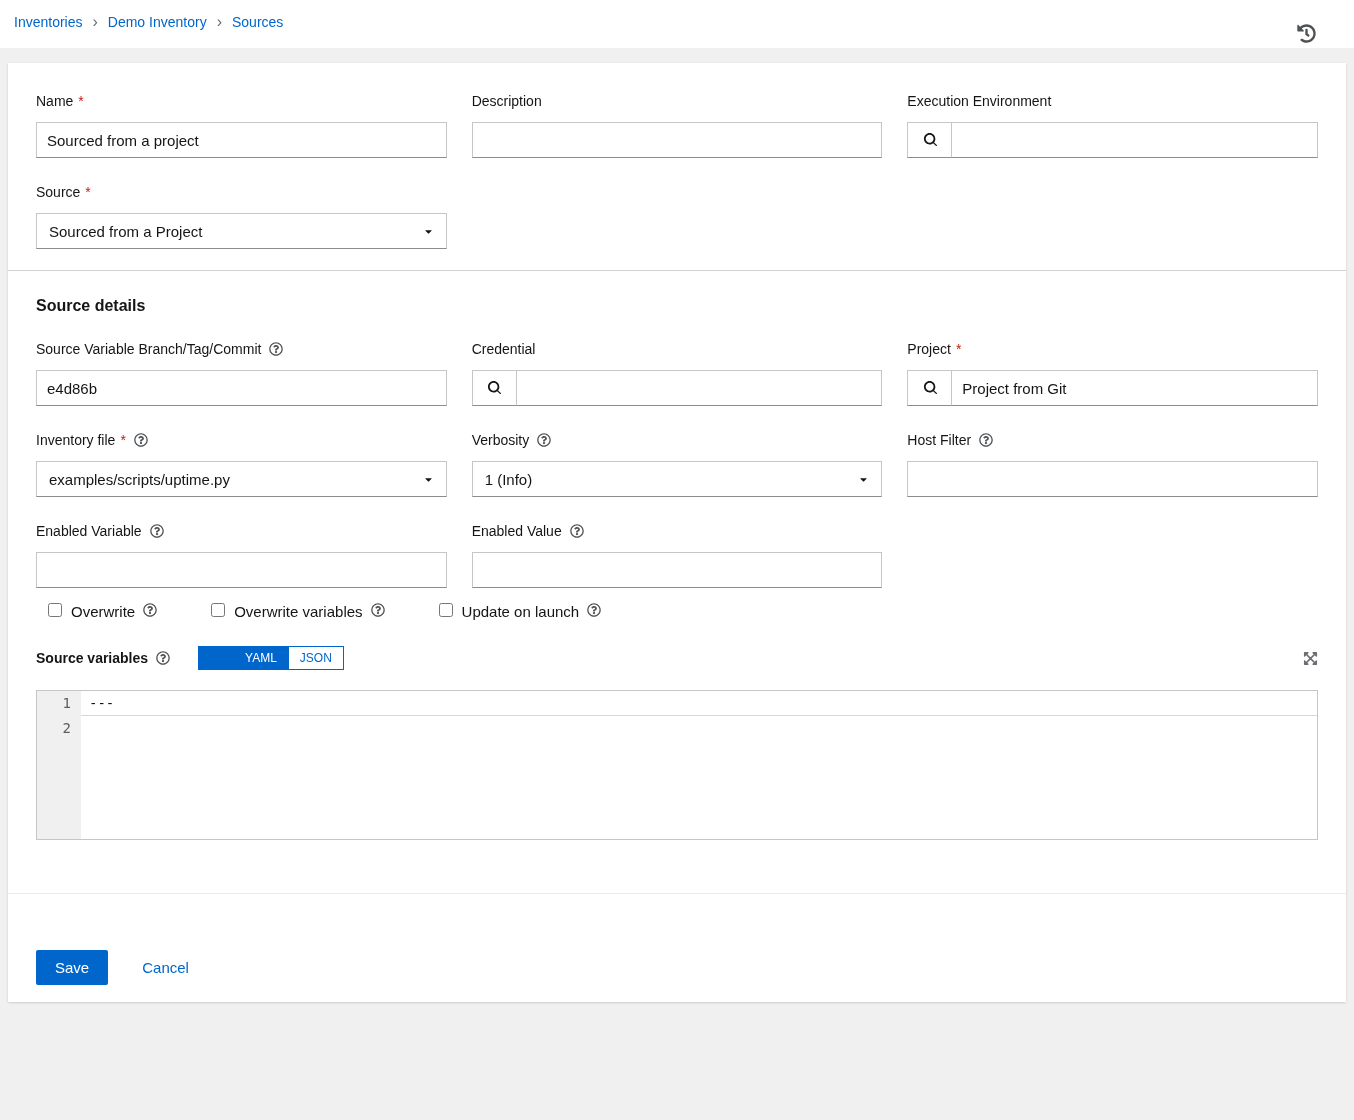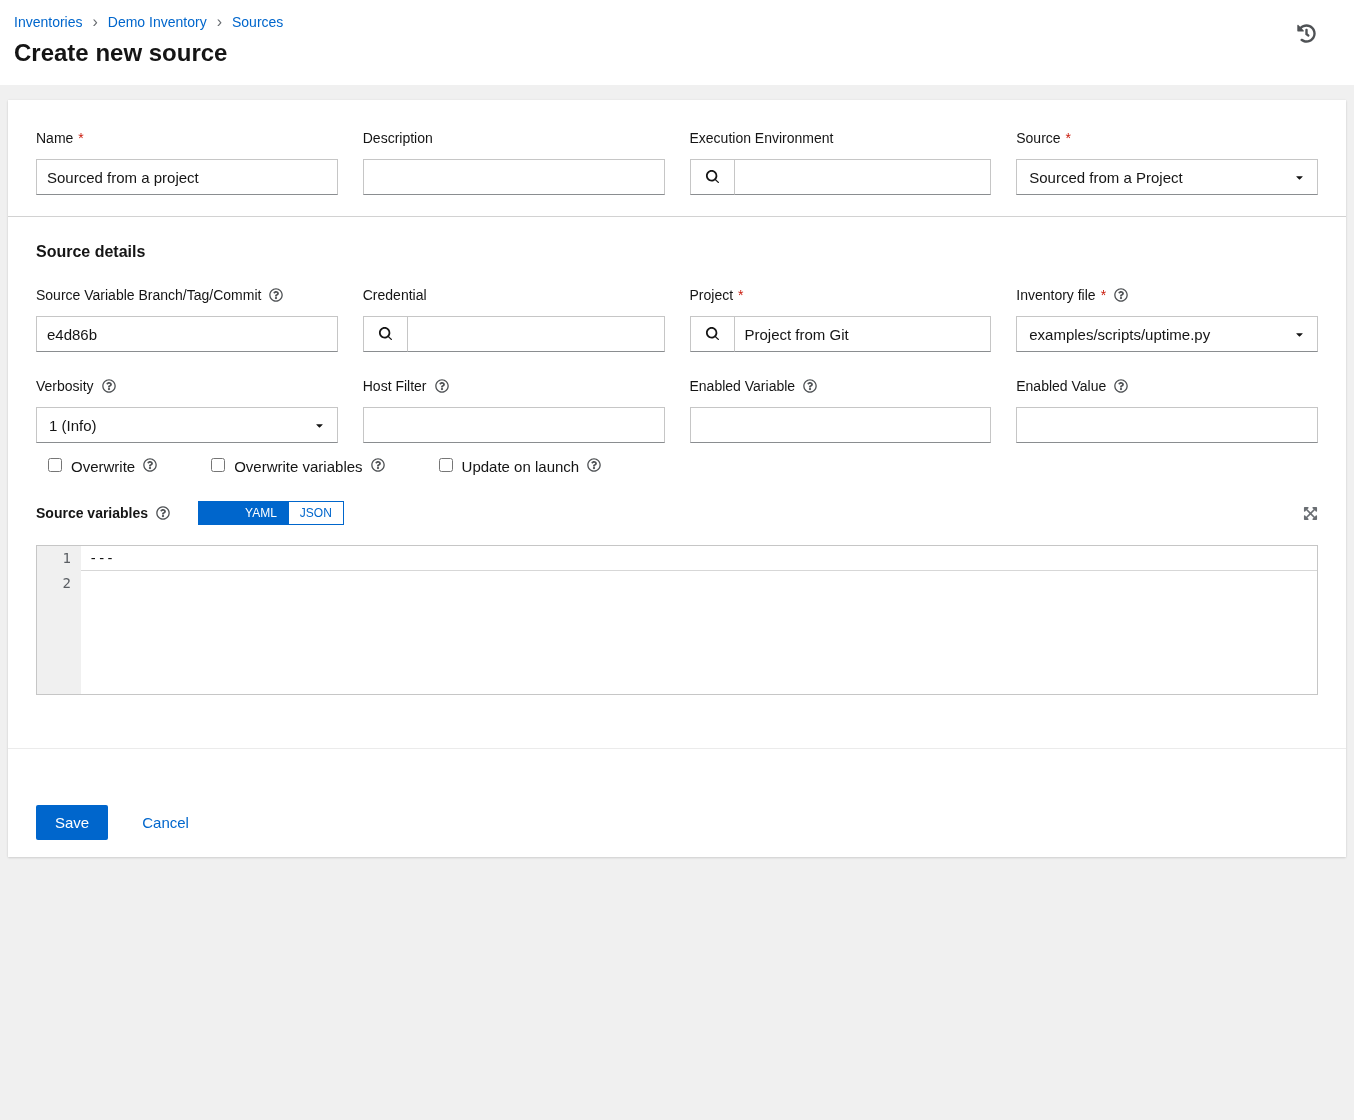--- a/index.html
+++ b/index.html
@@ -14,21 +14,21 @@
   .breadcrumb { display: flex; align-items: center; gap: 10px; font-size: 14px; }
   .breadcrumb a { color: #0066cc; text-decoration: none; cursor: pointer; }
   .crumb-sep { color: #6a6e73; font-size: 16px; line-height: 1; }
   .page-title { font-size: 24px; font-weight: 700; margin: 9px 0 0; }
   .history-btn { position: absolute; right: 38px; top: 24px; background: none; border: none; padding: 0; cursor: pointer; line-height: 0; }
   
   .card {
     margin: 15px 8px 0; background: #fff; padding: 30px 28px 17px;
     box-shadow: 0 1px 2px rgba(3,3,3,.12), 0 0 2px rgba(3,3,3,.06);
   }
-  .form-grid { display: grid; grid-template-columns: 1fr 1fr 1fr 1fr; column-gap: 25px; row-gap: 26px; }
+  .form-grid { display: grid; grid-template-columns: 1fr 1fr 1fr; column-gap: 25px; row-gap: 26px; }
   .label-row { display: flex; align-items: center; margin-bottom: 13px; font-size: 14px; }
   .req { color: #c9190b; margin-left: 5px; font-size: 14px; }
   .help-icon { display: inline-flex; align-items: center; margin-left: 8px; cursor: pointer; line-height: 0; }
   .text-input {
     width: 100%; height: 36px; background: #fff; color: #151515;
     border: 1px solid #c6c6c6; border-bottom-color: #8a8d90;
     padding: 0 10px; font-size: 15px; font-family: inherit;
   }
   .select-box {
     display: flex; align-items: center; justify-content: space-between;
@@ -77,21 +77,20 @@
 <body>
 
 <div class="header">
   <nav class="breadcrumb">
     <a>Inventories</a>
     <span class="crumb-sep">›</span>
     <a>Demo Inventory</a>
     <span class="crumb-sep">›</span>
     <a>Sources</a>
   </nav>
-  <h1 class="page-title">Create new source</h1>
   <button class="history-btn">
     <span>
       <svg width="19" height="19" viewBox="0 0 512 512" fill="#4f5255">
           <path d="M504 255.531c.253 136.64-111.18 248.372-247.82 248.468-59.015.042-113.223-20.53-155.822-54.911-11.077-8.94-11.905-25.541-1.839-35.607l11.267-11.267c8.609-8.609 22.353-9.551 31.891-1.984C173.062 425.135 212.781 440 256 440c101.705 0 184-82.311 184-184 0-101.705-82.311-184-184-184-48.814 0-93.149 18.969-126.068 49.932l50.754 50.754c10.08 10.08 2.941 27.314-11.313 27.314H24c-8.837 0-16-7.163-16-16V38.627c0-14.254 17.234-21.393 27.314-11.314l49.372 49.372C129.209 34.136 189.552 8 256 8c136.81 0 247.747 110.78 248 247.531zm-180.912 78.784 9.823-12.63c8.138-10.463 6.253-25.542-4.21-33.679L288 256.349V152c0-13.255-10.745-24-24-24h-16c-13.255 0-24 10.745-24 24v135.651l65.409 50.874c10.463 8.137 25.541 6.253 33.679-4.21z"></path>
         </svg>
     </span>
   </button>
 </div>
 
 <div class="card">

